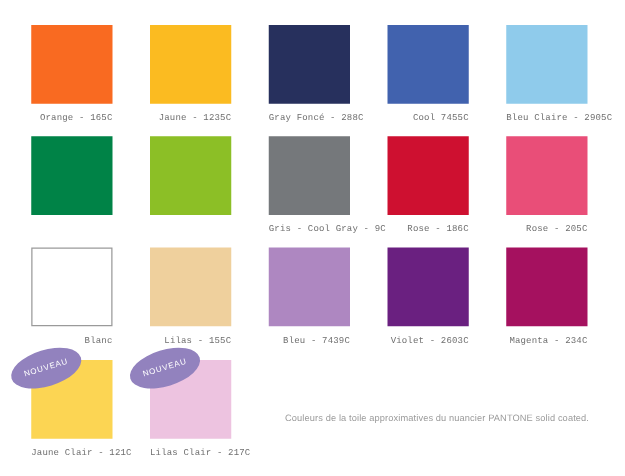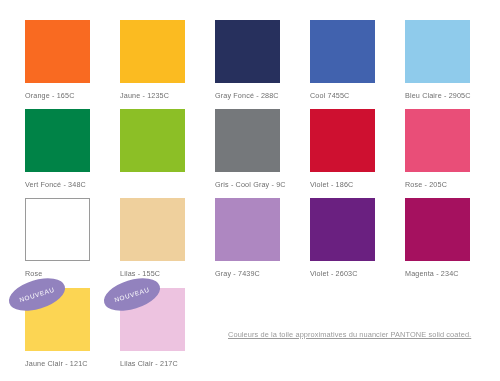--- a/index.html
+++ b/index.html
@@ -43,26 +43,27 @@
     display: block;
   }
   .swatch-chip.bordered {
     border: 1px solid #9a9a9a;
     width: 63px;
     height: 61px;
   }
   .swatch-label {
     font-size: 7.2px;
     color: #6f6f6f;
-    text-align: left;
+    text-align: right;
     letter-spacing: 0.15px;
     padding-top: 9px;
     padding-bottom: 10px;
     white-space: nowrap;
     line-height: 1;
+    font-family: Liberation Mono, monospace;
   }
   .row-1 { margin-top: 20px; }
   .new-badge {
     position: absolute;
     left: -17px;
     top: -8px;
     width: 58px;
     height: 29px;
     border-radius: 50%;
     background: #9282be;
@@ -80,21 +81,20 @@
     white-space: nowrap;
   }
   .footnote {
     position: absolute;
     left: 228px;
     top: 330px;
     font-size: 7.4px;
     color: #9a9a9a;
     letter-spacing: 0.1px;
     white-space: nowrap;
-    text-decoration: underline;
   }
 </style>
 </head>
 <body>
 
 <div id="palette-sheet">
 
   <div class="swatch-grid">
 
     <div class="swatch-row row-1">
@@ -116,51 +116,50 @@
       </div>
       <div class="swatch-cell">
         <div class="swatch-chip" style="background:#8fcbeb"></div>
         <div class="swatch-label">Bleu Claire - 2905C</div>
       </div>
     </div>
 
     <div class="swatch-row">
       <div class="swatch-cell">
         <div class="swatch-chip" style="background:#008347"></div>
-        <div class="swatch-label">Vert Foncé - 348C</div>
       </div>
       <div class="swatch-cell">
         <div class="swatch-chip" style="background:#8cbf26"></div>
       </div>
       <div class="swatch-cell">
         <div class="swatch-chip" style="background:#75787b"></div>
         <div class="swatch-label">Gris - Cool Gray - 9C</div>
       </div>
       <div class="swatch-cell">
         <div class="swatch-chip" style="background:#ce1030"></div>
-        <div class="swatch-label">Violet - 186C</div>
+        <div class="swatch-label">Rose - 186C</div>
       </div>
       <div class="swatch-cell">
         <div class="swatch-chip" style="background:#e94e78"></div>
         <div class="swatch-label">Rose - 205C</div>
       </div>
     </div>
 
     <div class="swatch-row">
       <div class="swatch-cell">
         <div class="swatch-chip bordered" style="background:#ffffff"></div>
-        <div class="swatch-label">Rose</div>
+        <div class="swatch-label">Blanc</div>
       </div>
       <div class="swatch-cell">
         <div class="swatch-chip" style="background:#efd09d"></div>
         <div class="swatch-label">Lilas - 155C</div>
       </div>
       <div class="swatch-cell">
         <div class="swatch-chip" style="background:#ae87c1"></div>
-        <div class="swatch-label">Gray - 7439C</div>
+        <div class="swatch-label">Bleu - 7439C</div>
       </div>
       <div class="swatch-cell">
         <div class="swatch-chip" style="background:#6a2080"></div>
         <div class="swatch-label">Violet - 2603C</div>
       </div>
       <div class="swatch-cell">
         <div class="swatch-chip" style="background:#a5115f"></div>
         <div class="swatch-label">Magenta - 234C</div>
       </div>
     </div>

